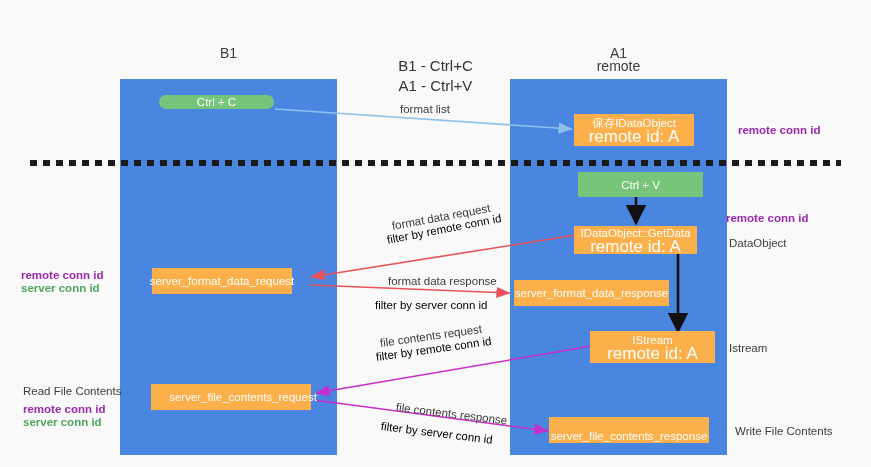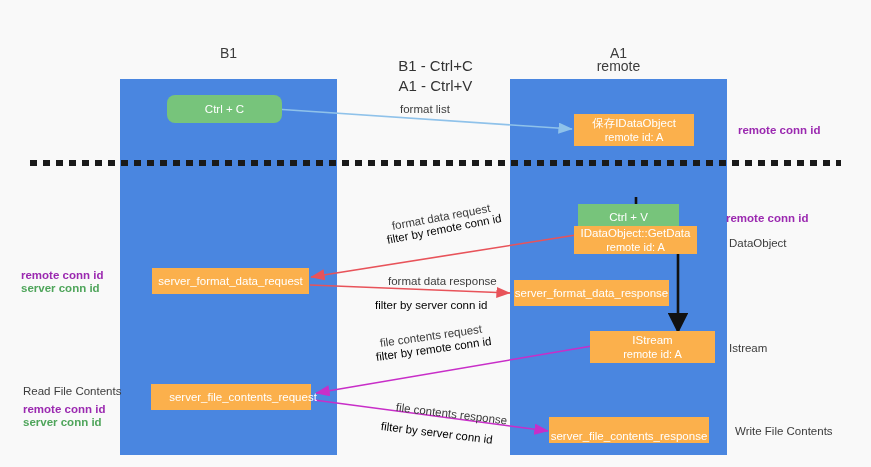--- a/index.html
+++ b/index.html
@@ -37,21 +37,21 @@
   }
 
   
   .node{
     position:absolute;box-sizing:border-box;
     display:flex;flex-direction:column;align-items:center;justify-content:center;
     color:#ffffff;font-size:11.5px;line-height:14px;text-align:center;
   }
   .node.green{background:#77c47b;}
   .node.orange{background:#fbb04c;}
-  .node .l2{font-size:11px;}
+  .node .l2{font-size:17px;}
 
   
   .lbl{position:absolute;font-size:11.5px;line-height:14px;white-space:nowrap;}
   .lbl.dark{color:#3c3c3c;}
   .lbl.purple{color:#9b29b0;font-weight:bold;}
   .lbl.green{color:#4fa55b;font-weight:bold;}
 
   .rot-a{transform:rotate(-10.5deg);transform-origin:left center;}
   .rot-b{transform:rotate(-11deg);transform-origin:left center;}
   .rot-c{transform:rotate(-8deg);transform-origin:left center;}
@@ -118,39 +118,39 @@
 
     <g>
       <line x1="592" y1="346" x2="316" y2="393" stroke="#c82ec8" stroke-width="1.6" marker-end="url(#ah-mag)"></line>
     </g>
 
     <g>
       <line x1="314" y1="400" x2="548" y2="431" stroke="#c82ec8" stroke-width="1.6" marker-end="url(#ah-mag)"></line>
     </g>
   </svg>
 
-  <div class="node green" style="left:167px;top:95px;width:115px;height:28px;border-radius:8px;">
+  <div class="node green" style="left:159px;top:95px;width:115px;height:14px;border-radius:8px;">
     <div>Ctrl + C</div>
   </div>
 
   <div class="node orange" style="left:574px;top:114px;width:120px;height:32px;">
     <div>保存IDataObject</div>
     <div class="l2">remote id: A</div>
   </div>
 
-  <div class="node green" style="left:578px;top:172px;width:101px;height:25px;margin-top:32px;">
+  <div class="node green" style="left:578px;top:172px;width:125px;height:25px;">
     <div>Ctrl + V</div>
   </div>
 
   <div class="node orange" style="left:574px;top:226px;width:123px;height:28px;">
     <div>IDataObject::GetData</div>
     <div class="l2">remote id: A</div>
   </div>
 
-  <div class="node orange" style="left:152px;top:268px;width:157px;height:26px;">
+  <div class="node orange" style="left:152px;top:268px;width:140px;height:26px;">
     <div>server_format_data_request</div>
   </div>
 
   <div class="node orange" style="left:514px;top:280px;width:155px;height:26px;">
     <div>server_format_data_response</div>
   </div>
 
   <div class="node orange" style="left:590px;top:331px;width:125px;height:32px;">
     <div>IStream</div>
     <div class="l2">remote id: A</div>

